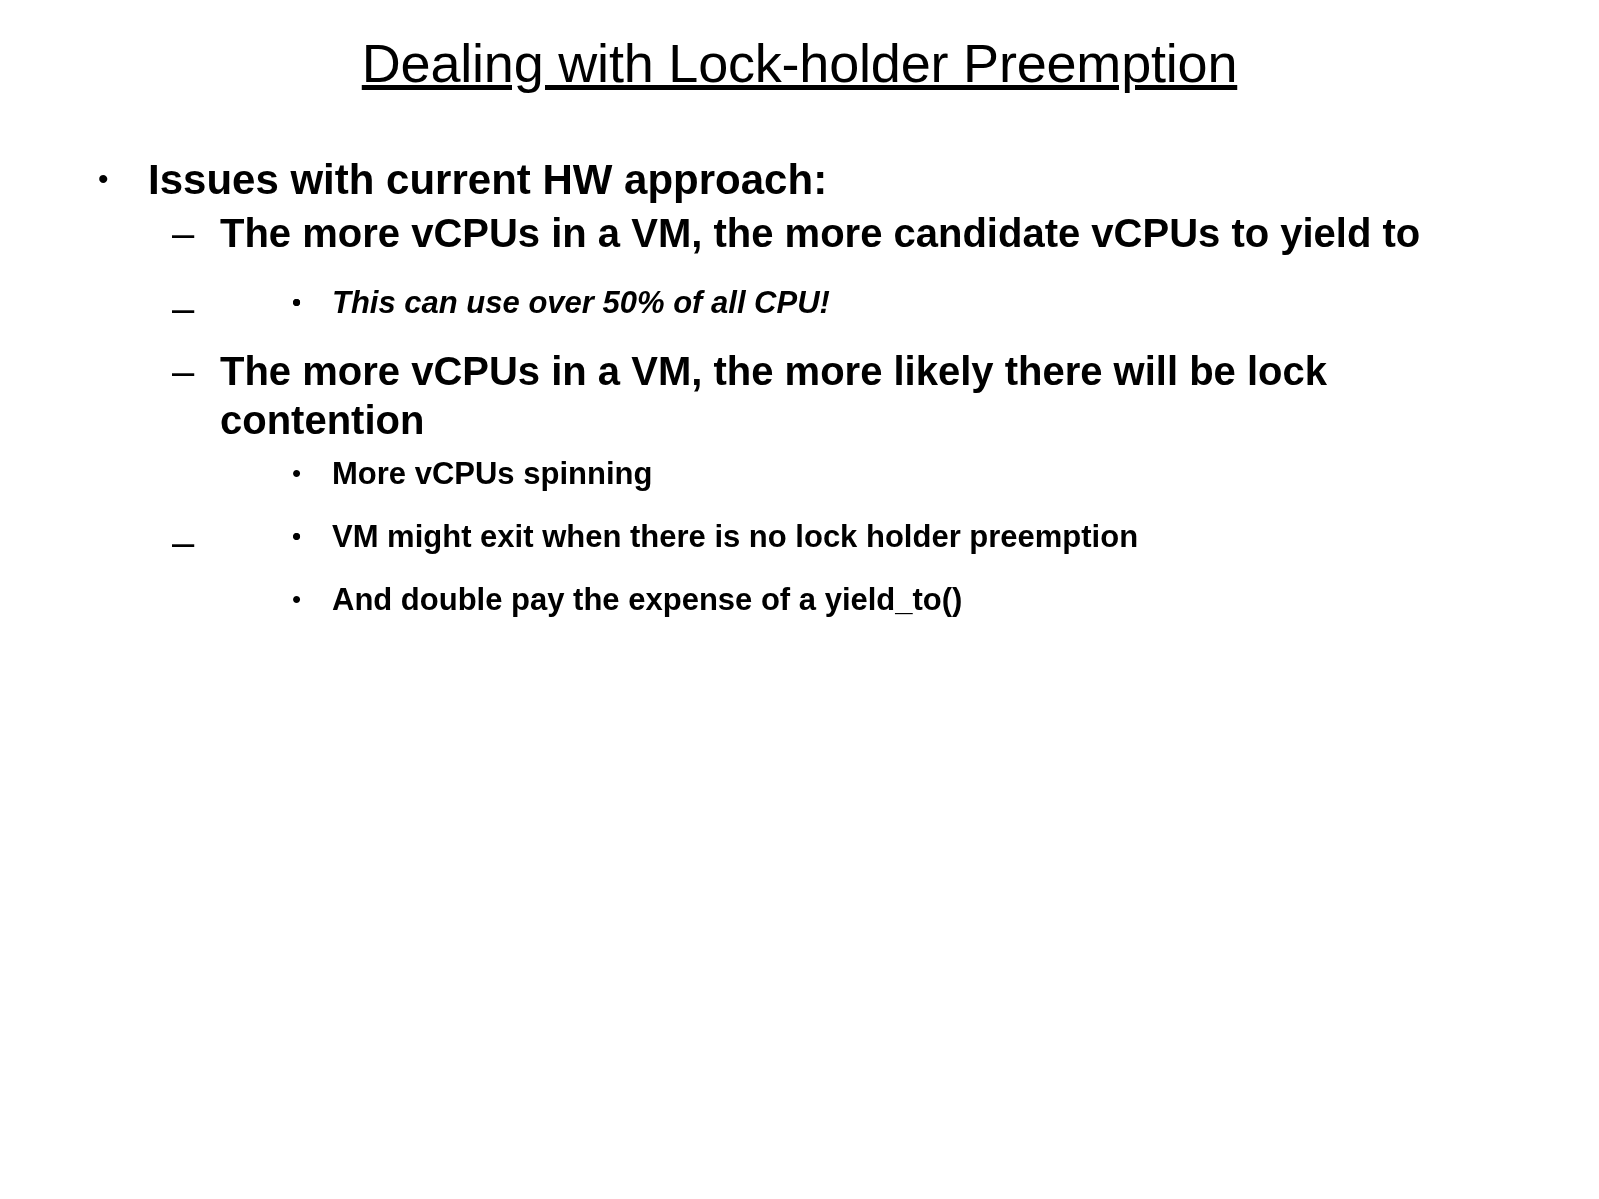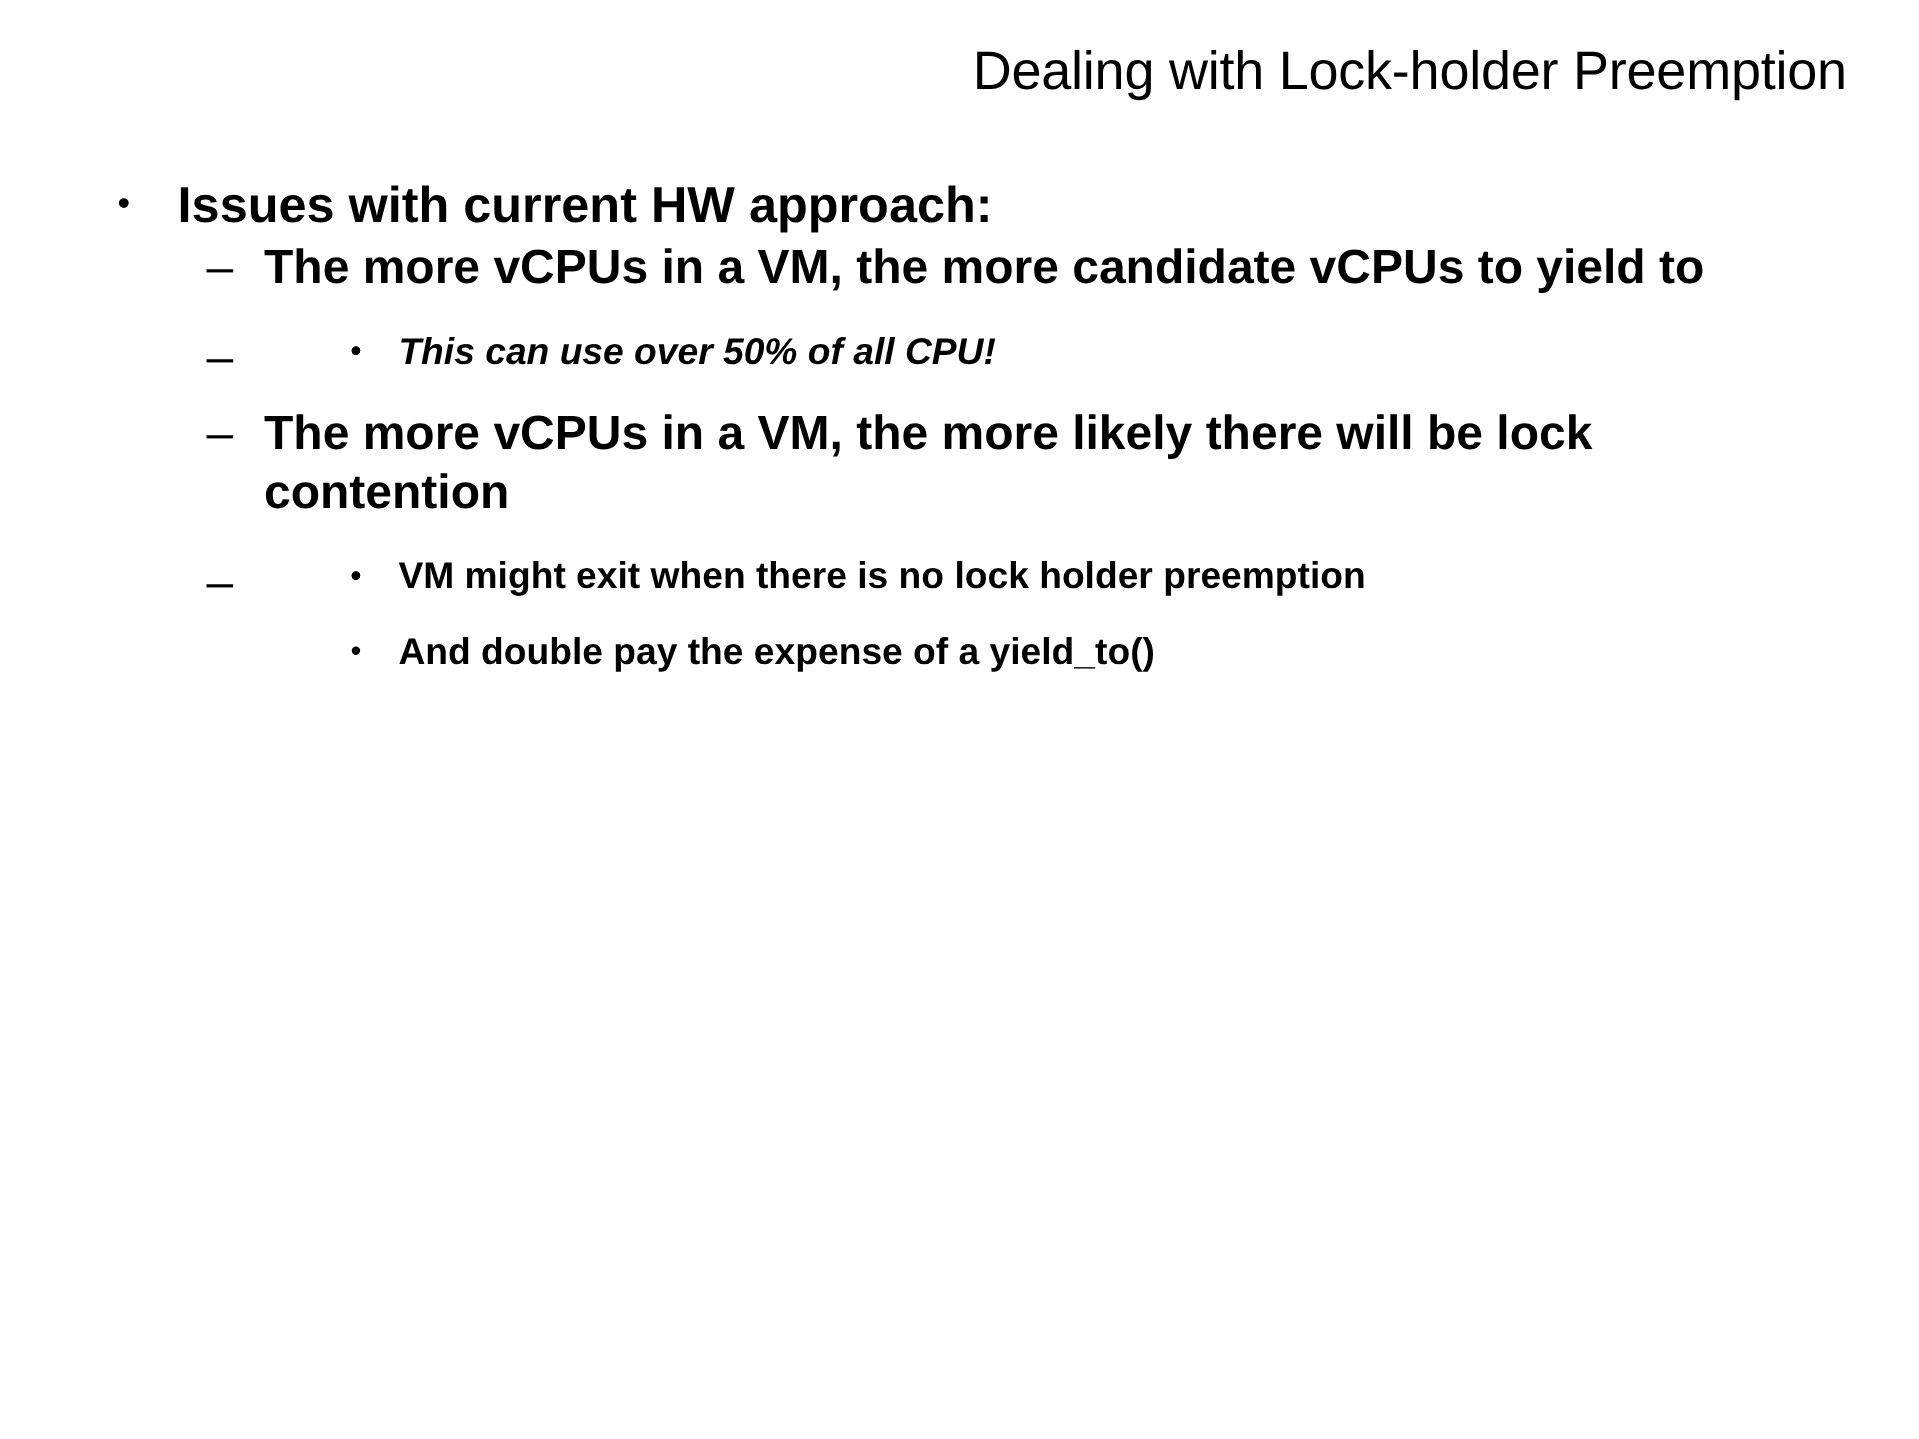--- a/index.html
+++ b/index.html
@@ -14,27 +14,28 @@
     color: #000000;
     overflow: hidden;
   }
   .slide {
     position: relative;
     width: 1599px;
     height: 1199px;
     box-sizing: border-box;
   }
   .slide-title {
-    text-align: right;
-    font-size: 45px;
+    text-align: center;
+    font-size: 54px;
     font-weight: normal;
     line-height: 1.1;
     margin: 34px 0 0 0;
     padding: 0 60px;
     letter-spacing: -0.2px;
+    text-decoration: underline;
   }
   .body {
     margin-top: 62px;
     padding: 0 70px 0 92px;
   }
   ul {
     list-style: none;
     margin: 0;
     padding: 0;
   }
@@ -138,20 +139,21 @@
             </ul>
           </li>
 
           <li>
             <span class="marker">–</span>
             <span class="text">The more vCPUs in a VM, the more likely there will be lock contention</span>
 
             <ul class="lvl3">
               <li>
                 <span class="marker">•</span>
+                <span class="text">More vCPUs spinning</span>
               </li>
               <li>
                 <span class="marker">•</span>
               </li>
             </ul>
           </li>
 
           <li>
             <span class="marker">–</span>
 

